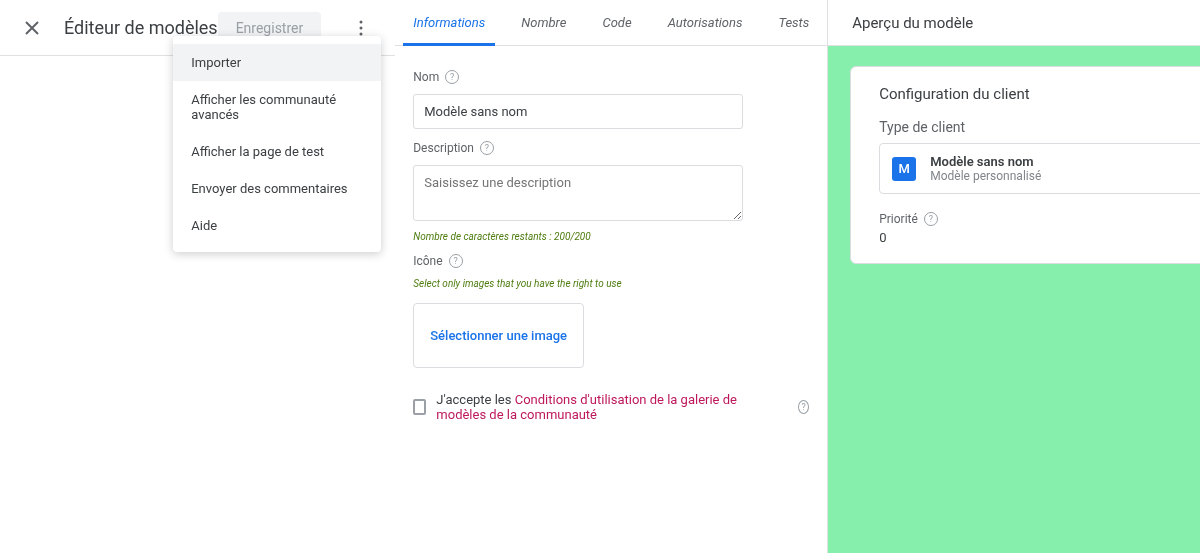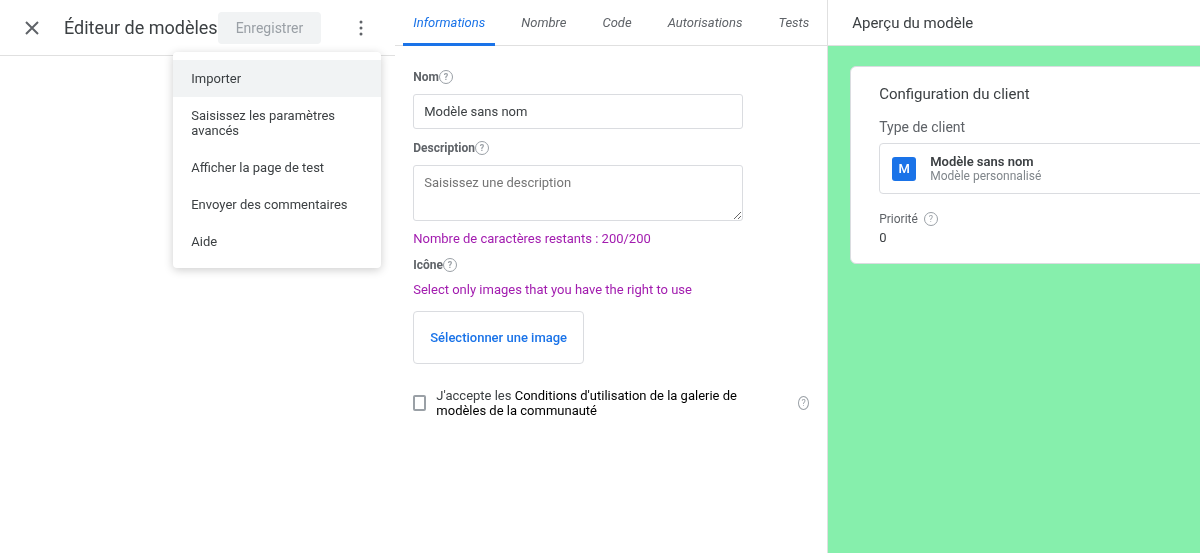--- a/index.html
+++ b/index.html
@@ -60,21 +60,21 @@
       width: 28px;
       height: 28px;
       display: flex;
       align-items: center;
       justify-content: center;
       cursor: pointer;
       color: #5f6368;
     }
     .dropdown {
       position: absolute;
-      top: 40px;
+      top: 24px;
       right: -6px;
       width: 208px;
       background: #fff;
       border-radius: 4px;
       box-shadow: 0 2px 10px rgba(0,0,0,0.2);
       padding: 8px 0;
       z-index: 50;
     }
     .dropdown-item {
       padding: 11px 18px;
@@ -129,24 +129,24 @@
     }
     .form {
       padding: 18px;
       display: flex;
       flex-direction: column;
       gap: 6px;
     }
     .label-row {
       display: flex;
       align-items: flex-start;
+      gap: 6px;
       font-size: 12px;
       color: #5f6368;
       margin-top: 6px;
-      font-weight: bold;
     }
     .help-icon {
       width: 14px;
       height: 14px;
       border: 1px solid #9aa0a6;
       border-radius: 50%;
       display: inline-flex;
       align-items: center;
       justify-content: center;
       font-size: 9px;
@@ -166,29 +166,30 @@
       height: 56px;
       padding: 9px 10px;
       border: 1px solid #dadce0;
       border-radius: 3px;
       font-size: 13px;
       margin-top: 4px;
       resize: both;
       color: #3b82f6;
     }
     .hint {
-      font-size: 13px;
-      color: #a21caf;
+      font-size: 10px;
+      color: #4d7c0f;
+      font-style: italic;
       margin-top: 4px;
     }
     .select-image-btn {
       border: 1px solid #dadce0;
       background: #fff;
       color: #1a73e8;
-      padding: 18px 16px;
+      padding: 24px 16px;
       border-radius: 4px;
       font-size: 13px;
       font-weight: 500;
       cursor: pointer;
       align-self: flex-start;
       margin-top: 8px;
     }
     .checkbox-row {
       display: flex;
       align-items: center;
@@ -198,21 +199,21 @@
       color: #3c4043;
     }
     .checkbox {
       width: 16px;
       height: 16px;
       border: 2px solid #9aa0a6;
       border-radius: 2px;
       cursor: pointer;
     }
     .link {
-      color: #000000;
+      color: #be185d;
       cursor: pointer;
     }
     .right-pane {
       flex: 1;
       background: #86efac;
       display: flex;
       flex-direction: column;
     }
     .preview-header {
       background: #fff;
@@ -306,21 +307,21 @@
       <button class="save-btn">Enregistrer</button>
       <div class="more-btn">
         <svg width="4" height="16" viewBox="0 0 4 16">
             <circle cx="2" cy="2" r="1.5" fill="currentColor"></circle>
             <circle cx="2" cy="8" r="1.5" fill="currentColor"></circle>
             <circle cx="2" cy="14" r="1.5" fill="currentColor"></circle>
           </svg>
       </div>
       <div class="dropdown">
         <div class="dropdown-item highlighted">Importer</div>
-        <div class="dropdown-item">Saisissez les paramètres avancés</div>
+        <div class="dropdown-item">Afficher les communauté avancés</div>
         <div class="dropdown-item">Afficher la page de test</div>
         <div class="dropdown-item">Envoyer des commentaires</div>
         <div class="dropdown-item">Aide</div>
       </div>
     </div>
   </div>
 
   <div class="main">
     <div class="left-pane">
       <div class="tabs">

